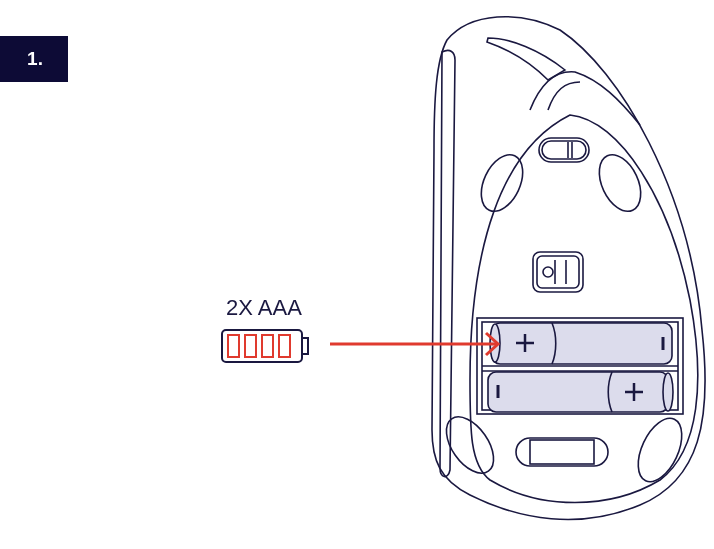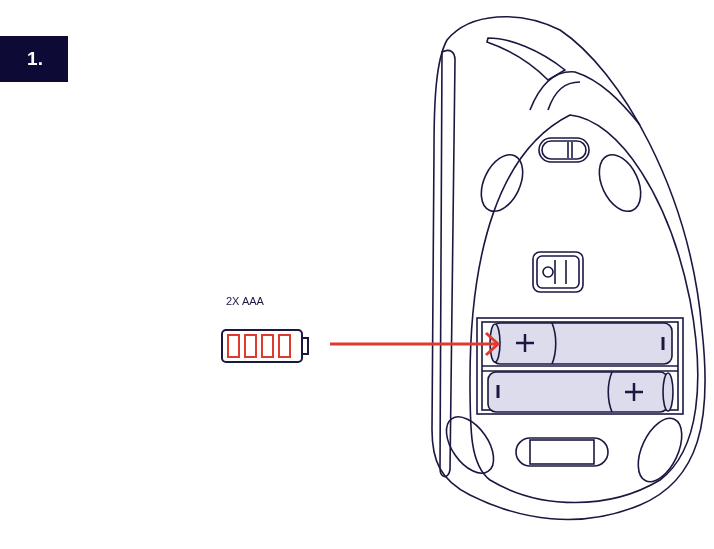--- a/index.html
+++ b/index.html
@@ -2,21 +2,21 @@
 <html><head>
   <meta charset="utf-8">
   <style>
     html, body { margin: 0; padding: 0; background: #ffffff; }
     body { width: 714px; height: 549px; position: relative; overflow: hidden;
            font-family: "Liberation Sans", sans-serif; }
     .step-badge { position: absolute; left: 0; top: 36px; width: 68px; height: 46px;
                   background: #0d0b36; color: #ffffff; font-weight: bold; font-size: 19px;
                   display: flex; align-items: center; justify-content: center; box-sizing: border-box;
                   padding-left: 2px; }
-    .battery-label { position: absolute; left: 226px; top: 295px; font-size: 11px; color: #1a1840;
+    .battery-label { position: absolute; left: 226px; top: 295px; font-size: 22px; color: #1a1840;
                      letter-spacing: 0px; }
     svg.diagram { position: absolute; left: 0; top: 0; }
   </style>
 </head>
 <body>
 
 <div class="step-badge">
   <span>1.</span>
 </div>
 

